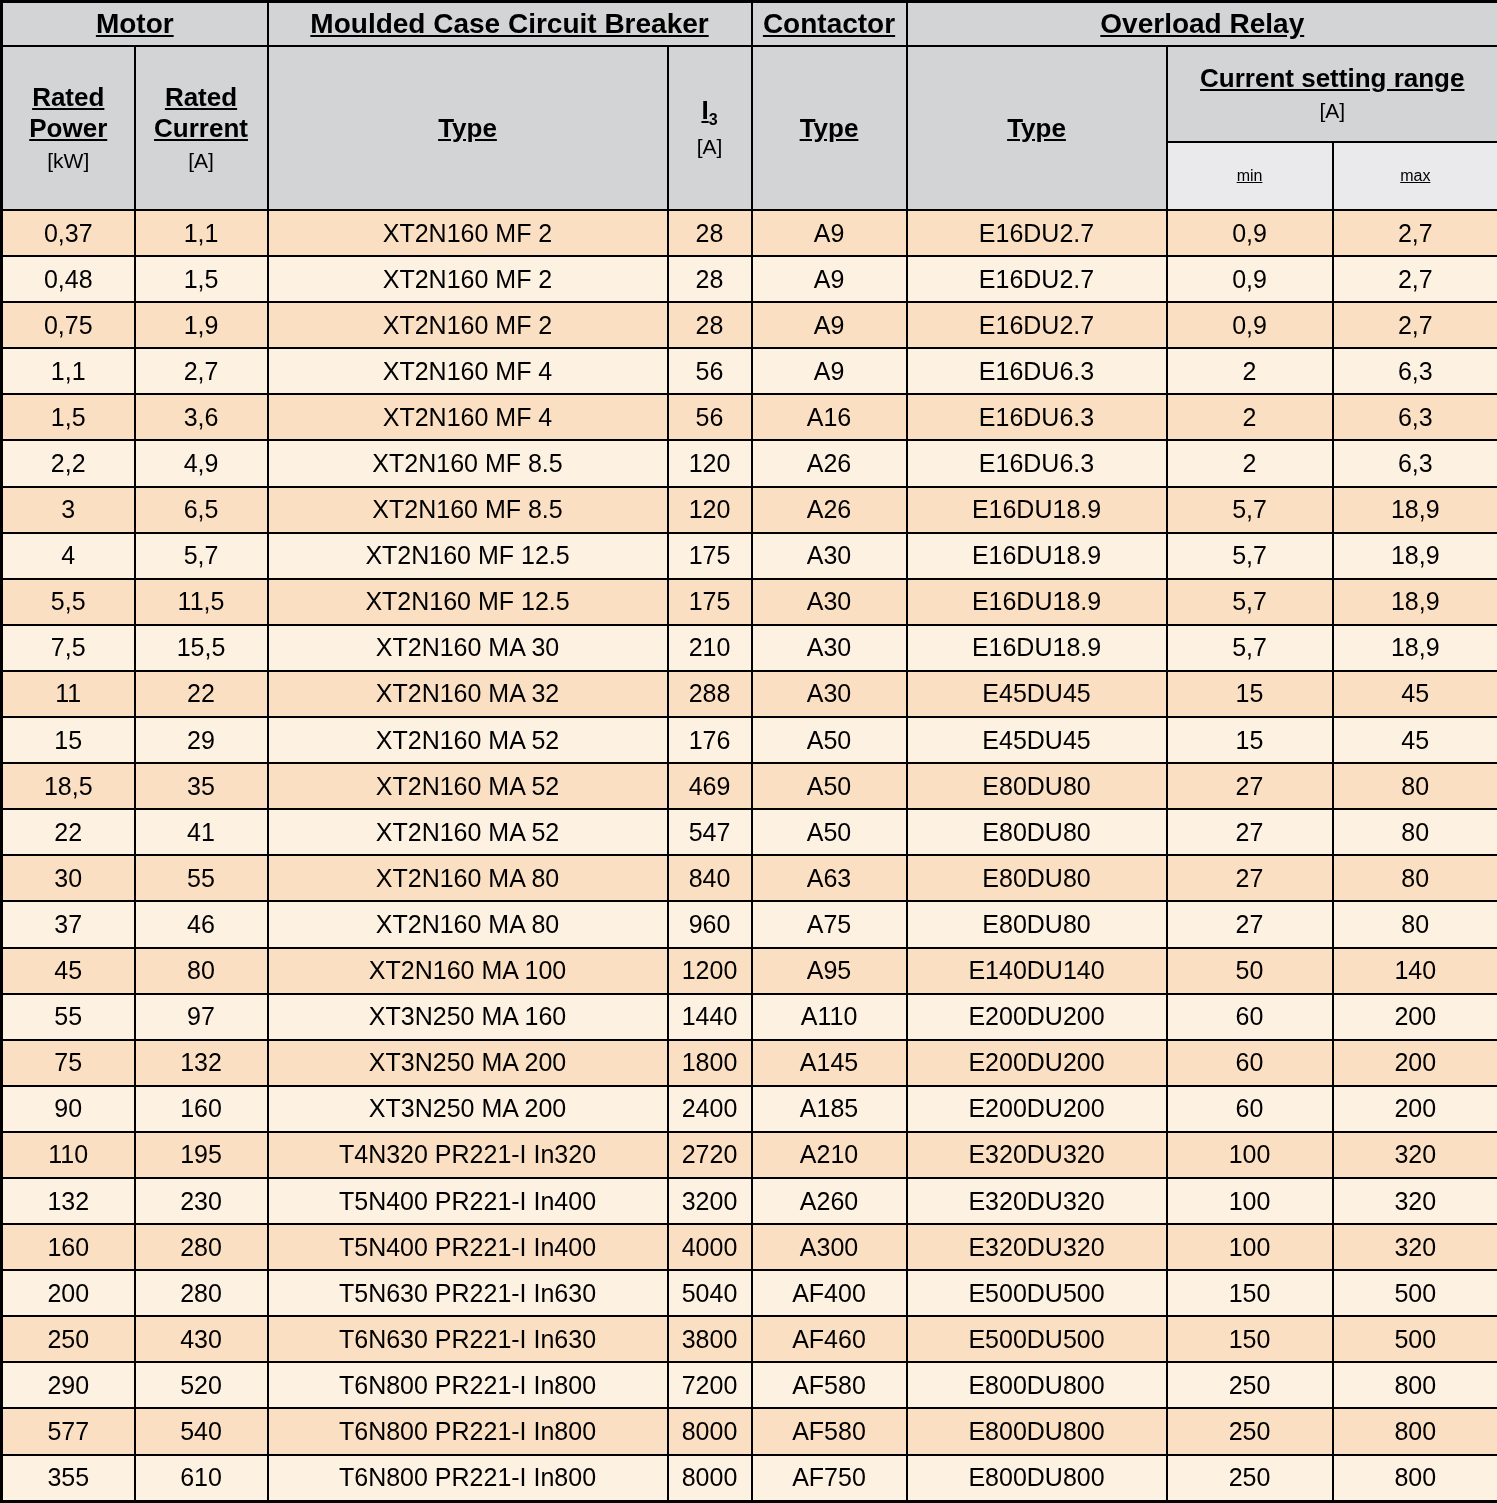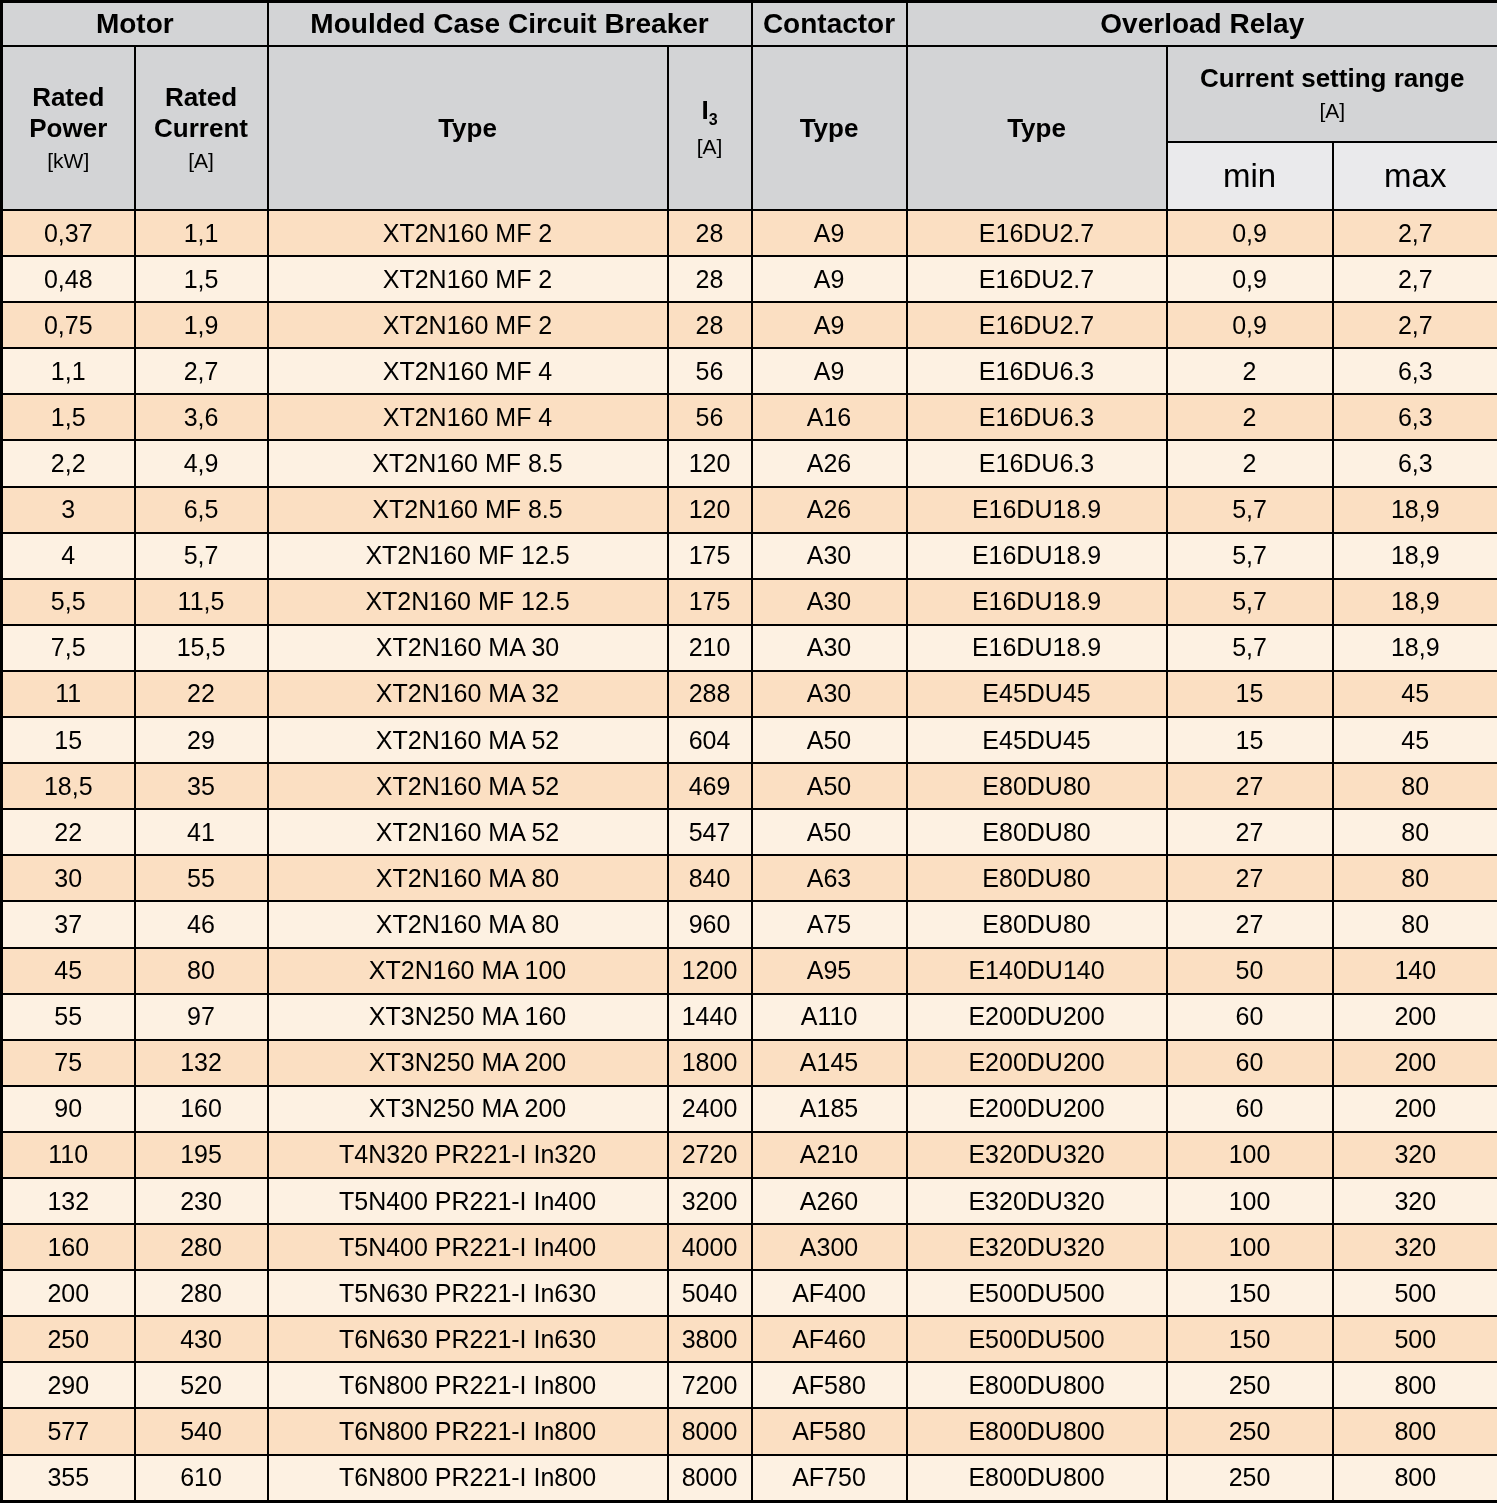--- a/index.html
+++ b/index.html
@@ -19,31 +19,32 @@
   th, td {
     border: 2px solid var(--border-color, #000);
     text-align: center;
     vertical-align: middle;
     padding: 0 4px;
     overflow: hidden;
   }
   thead th {
     background: var(--header-bg, #d3d4d6);
     font-weight: bold;
+    text-decoration: underline;
   }
   tr.h1 th {
     font-size: 28px;
     height: 42px;
   }
   tr.h2 th {
     font-size: 26px;
     height: 94px;
   }
   tr.h3 th {
-    font-size: 33px;
+    font-size: 16px;
     height: 66px;
     background: var(--subheader-bg, #eaeaec);
     font-weight: normal;
   }
   .unit {
     font-weight: normal;
     font-size: 21px;
     display: inline-block;
     margin-top: 2px;
   }
@@ -212,21 +213,21 @@
         <td>288</td>
         <td>A30</td>
         <td>E45DU45</td>
         <td>15</td>
         <td>45</td>
       </tr>
       <tr class="even">
         <td>15</td>
         <td>29</td>
         <td>XT2N160 MA 52</td>
-        <td>604</td>
+        <td>176</td>
         <td>A50</td>
         <td>E45DU45</td>
         <td>15</td>
         <td>45</td>
       </tr>
       <tr class="odd">
         <td>18,5</td>
         <td>35</td>
         <td>XT2N160 MA 52</td>
         <td>469</td>

